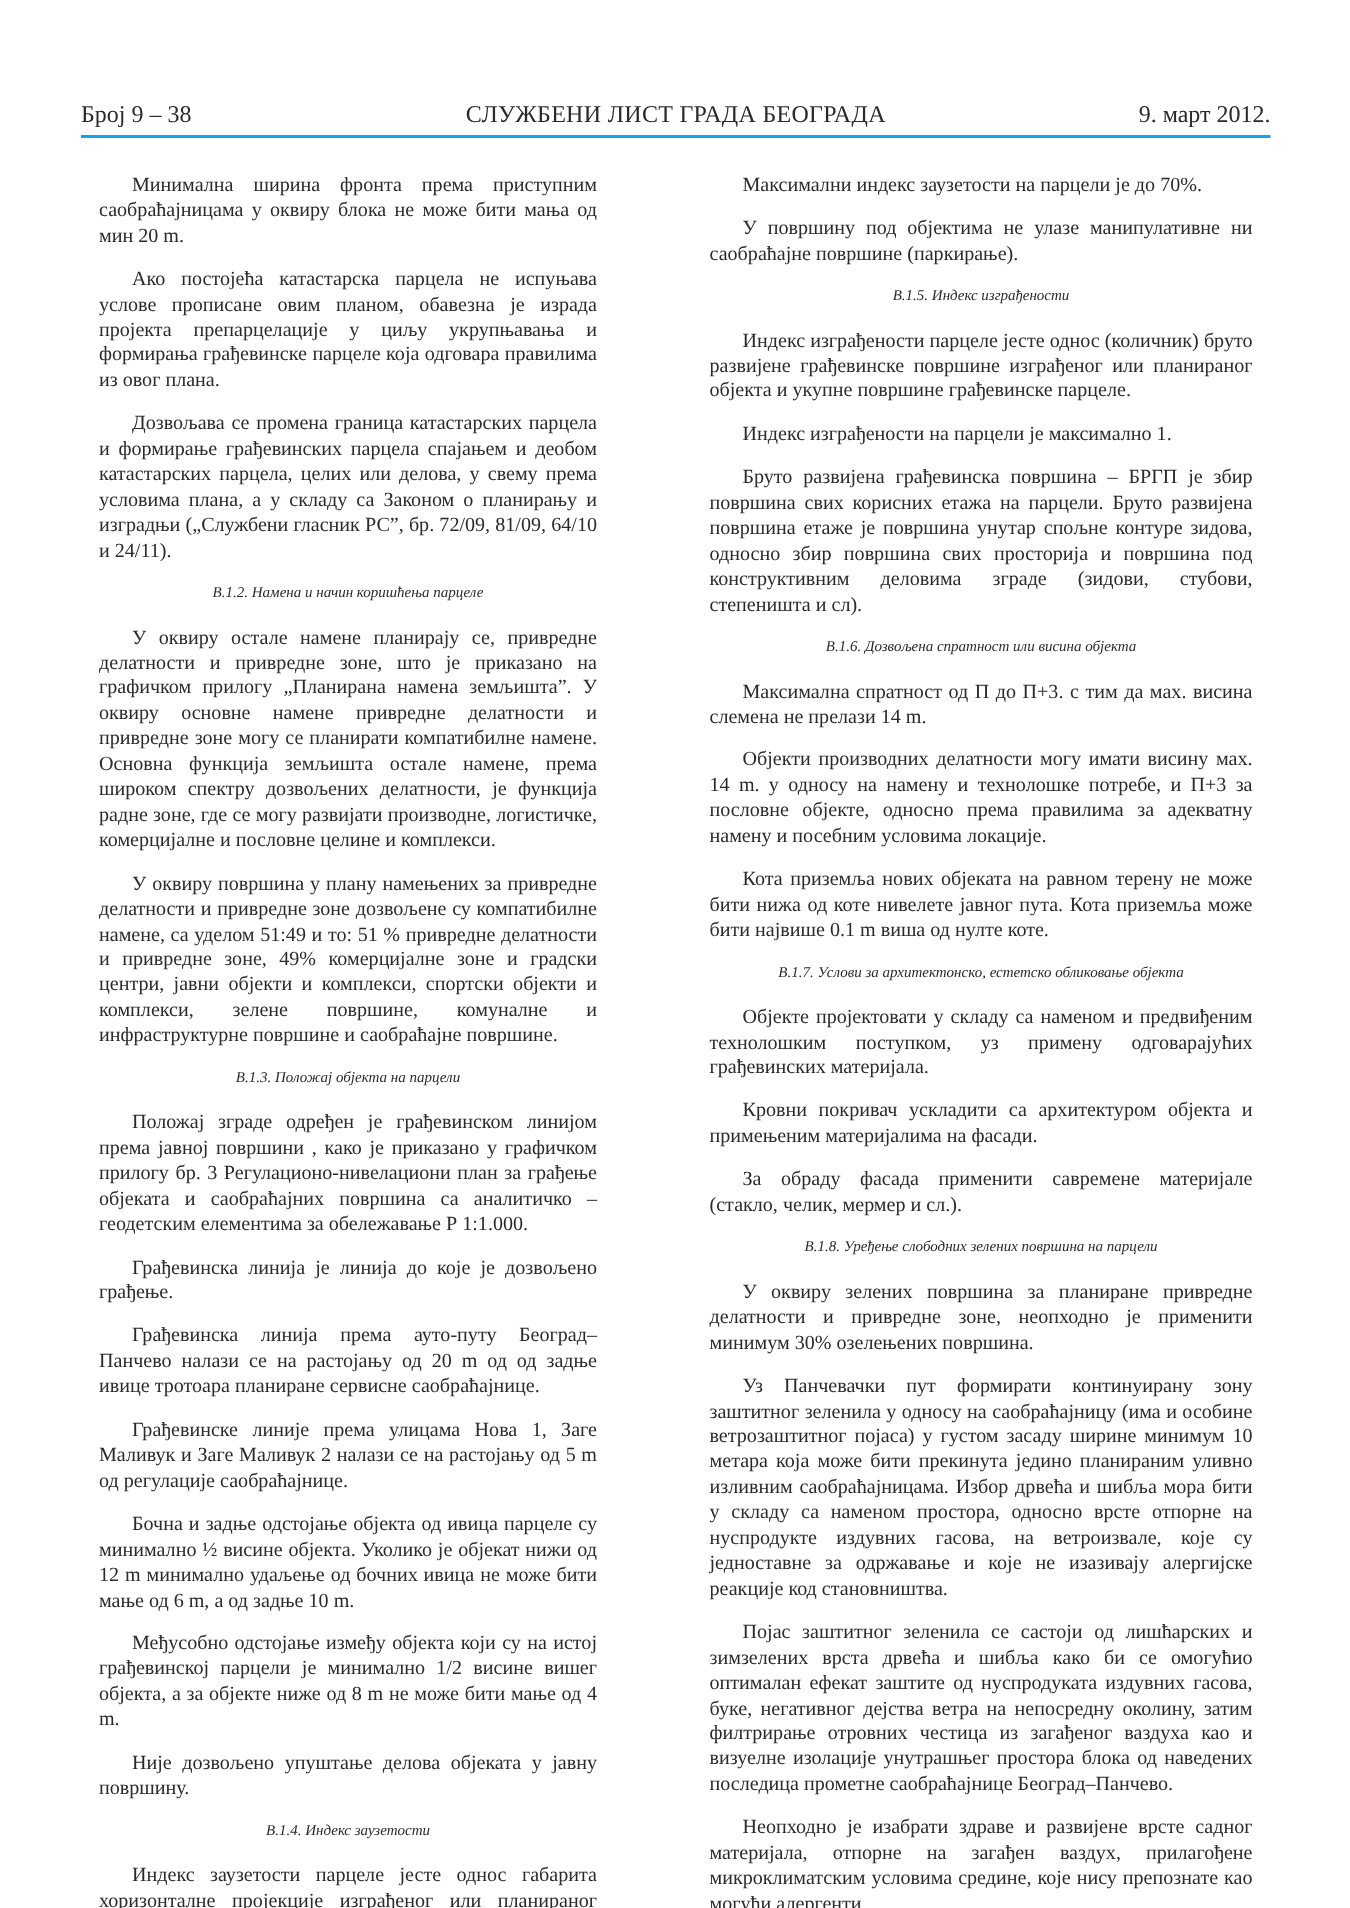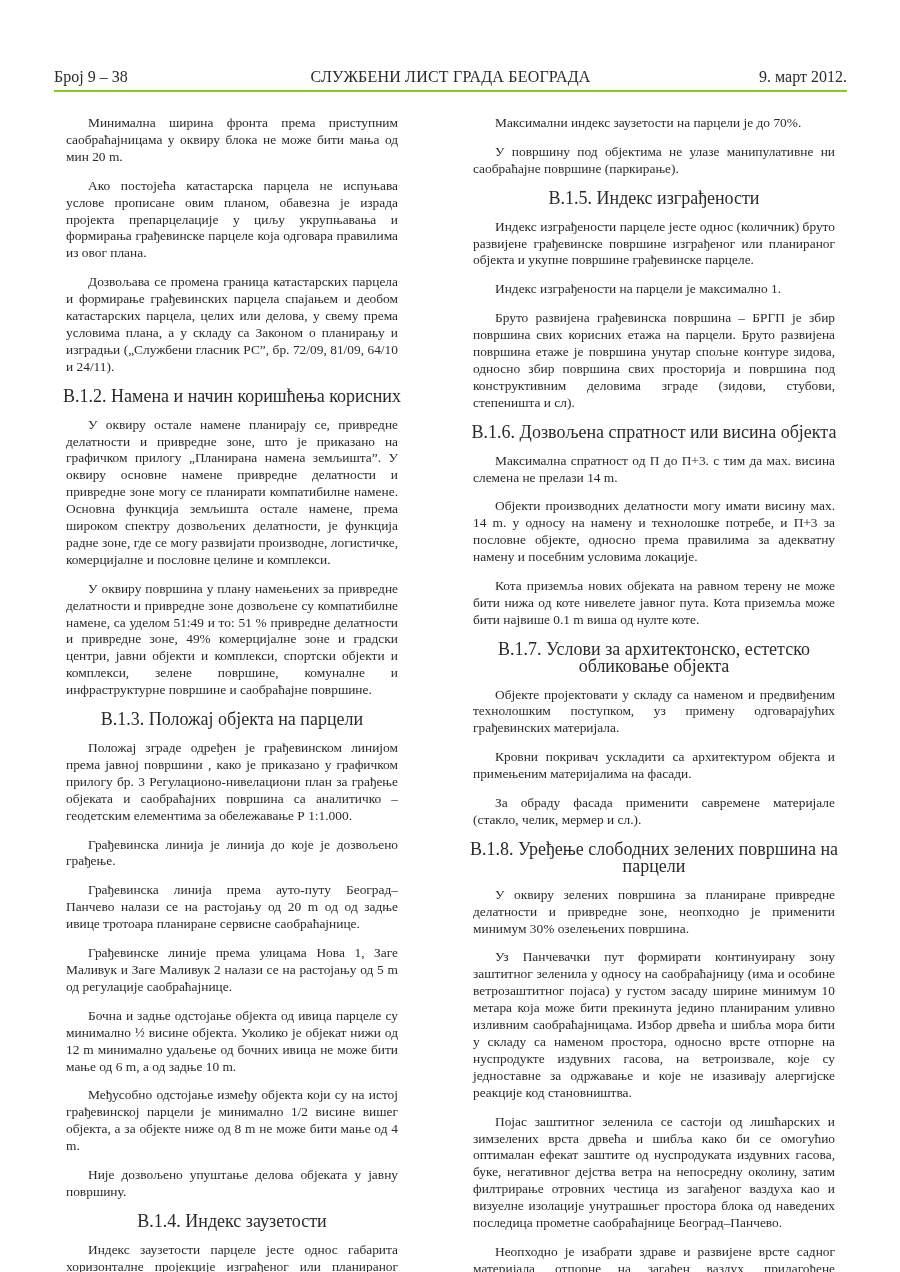--- a/index.html
+++ b/index.html
@@ -3,55 +3,55 @@
 <meta charset="utf-8">
 <style>
   html, body { margin: 0; padding: 0; background: #ffffff; }
   body {
     width: 900px; height: 1272px; position: relative; overflow: hidden;
     font-family: "Liberation Serif", "DejaVu Serif", serif;
     color: #2a2a2a;
   }
   .header {
     position: absolute; left: 54px; top: 66px; width: 793px; height: 24px;
-    border-bottom: 2px solid #84cc16;
+    border-bottom: 2px solid #0ea5e9;
     font-size: 16px; line-height: 22px;
   }
   .header .left { position: absolute; left: 0; top: 0; }
   .header .center { position: absolute; left: 0; right: 0; top: 0; text-align: center; letter-spacing: 0.2px; }
   .header .right { position: absolute; right: 0; top: 0; }
 
   .col {
     position: absolute; top: 103px;
     font-size: 13.4px; line-height: 16.9px;
     text-align: justify; hyphens: manual;
   }
   .col.left-col { left: 54px; width: 356px; }
   .col.right-col { left: 461px; width: 386px; }
   .col p { margin: 12px; text-indent: 22px; }
   .col h3 {
-    margin: 12px 0 4px 0; font-size: 18px; font-weight: normal; 
+    margin: 12px 0 4px 0; font-size: 10px; font-weight: normal; font-style: italic;
     text-align: center; line-height: 16.9px;
   }
 </style>
 </head>
 <body>
 
 <div class="header">
   <span class="left">Број 9 – 38</span>
   <span class="center">СЛУЖБЕНИ ЛИСТ ГРАДА БЕОГРАДА</span>
   <span class="right">9. март 2012.</span>
 </div>
 
 <div class="col left-col">
   <p>Минимална ширина фронта према приступним саобраћајницама у оквиру блока не може бити мања од мин 20 m.</p>
   <p>Ако постојећа катастарска парцела не испуњава услове прописане овим планом, обавезна је израда пројекта препарцелације у циљу укрупњавања и формирања грађевинске парцеле која одговара правилима из овог плана.</p>
   <p>Дозвољава се промена граница катастарских парцела и формирање грађевинских парцела спајањем и деобом катастарских парцела, целих или делова, у свему према условима плана, а у складу са Законом о планирању и изградњи („Службени гласник РС”, бр. 72/09, 81/09, 64/10 и 24/11).</p>
 
-  <h3>В.1.2. Намена и начин коришћења корисних</h3>
+  <h3>В.1.2. Намена и начин коришћења парцеле</h3>
   <p>У оквиру остале намене планирају се, привредне делатности и привредне зоне, што је приказано на графичком прилогу „Планирана намена земљишта”. У оквиру основне намене привредне делатности и привредне зоне могу се планирати компатибилне намене. Основна функција земљишта остале намене, према широком спектру дозвољених делатности, је функција радне зоне, где се могу развијати производне, логистичке, комерцијалне и пословне целине и комплекси.</p>
   <p>У оквиру површина у плану намењених за привредне делатности и привредне зоне дозвољене су компатибилне намене, са уделом 51:49 и то: 51 % привредне делатности и привредне зоне, 49% комерцијалне зоне и градски центри, јавни објекти и комплекси, спортски објекти и комплекси, зелене површине, комуналне и инфраструктурне површине и саобраћајне површине.</p>
 
   <h3>В.1.3. Положај објекта на парцели</h3>
   <p>Положај зграде одређен је грађевинском линијом према јавној површини , како је приказано у графичком прилогу бр. 3 Регулационо-нивелациони план за грађење објеката и саобраћајних површина са аналитичко – геодетским елементима за обележавање Р 1:1.000.</p>
   <p>Грађевинска линија је линија до које је дозвољено грађење.</p>
   <p>Грађевинска линија према ауто-путу Београд–Панчево налази се на растојању од 20 m од од задње ивице тротоара планиране сервисне саобраћајнице.</p>
   <p>Грађевинске линије према улицама Нова 1, Заге Маливук и Заге Маливук 2 налази се на растојању од 5 m од регулације саобраћајнице.</p>
   <p>Бочна и задње одстојање објекта од ивица парцеле су минимално ½ висине објекта. Уколико је објекат нижи од 12 m минимално удаљење од бочних ивица не може бити мање од 6 m, а од задње 10 m.</p>
   <p>Међусобно одстојање између објекта који су на истој грађевинској парцели је минимално 1/2 висине вишег објекта, а за објекте ниже од 8 m не може бити мање од 4 m.</p>

